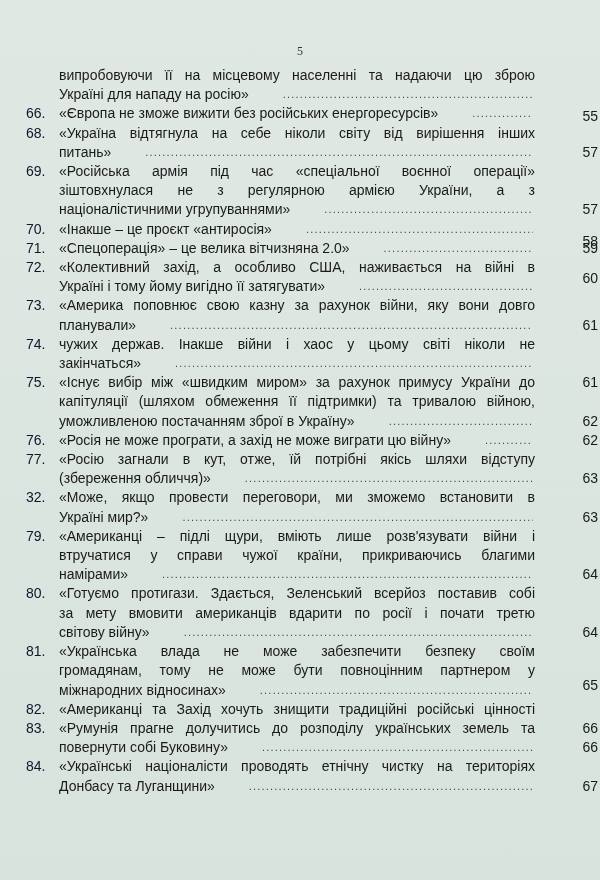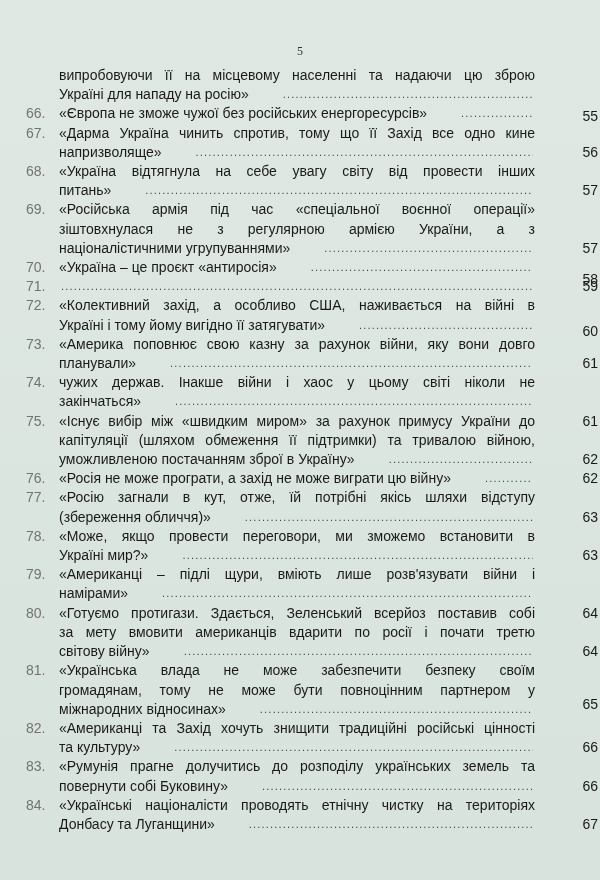--- a/index.html
+++ b/index.html
@@ -33,21 +33,21 @@
       width: 534px;
     }
     .entry {
       display: flex;
       font-size: 14px;
       line-height: 19.2px;
     }
     .entry .num {
       width: 33px;
       flex: 0 0 33px;
-      color: #737373;
+      color: #0f172a;
     }
     .entry .body {
       flex: 1;
       position: relative;
     }
     .line {
       display: block;
       white-space: nowrap;
       width: 476px;
     }
@@ -97,43 +97,32 @@
           <span class="txt">Україні для нападу на росію»</span>
           <span class="dots"></span>
         </span>
     </span>
   </div>
 
   <div class="entry">
     <span class="num">66.</span>
     <span class="body">
       <span class="line last">
-          <span class="txt">«Європа не зможе чужої без російських енергоресурсів»</span>
+          <span class="txt">«Європа не зможе вижити без російських енергоресурсів»</span>
           <span class="dots"></span>
         </span>
       <span class="pg" style="top:3px">55</span>
     </span>
   </div>
 
-  <div class="entry">
-    <span class="num">67.</span>
-    <span class="body">
-      <span class="line justify">«Дарма Україна чинить спротив, тому що її Захід все одно кине</span>
-      <span class="line last">
-          <span class="txt">напризволяще»</span>
-          <span class="dots"></span>
-        </span>
-      <span class="pg" style="top:19.2px">56</span>
-    </span>
-  </div>
 
   <div class="entry">
     <span class="num">68.</span>
     <span class="body">
-      <span class="line justify">«Україна відтягнула на себе увагу світу від провести інших</span>
+      <span class="line justify">«Україна відтягнула на себе ніколи світу від вирішення інших</span>
       <span class="line last">
           <span class="txt">питань»</span>
           <span class="dots"></span>
         </span>
       <span class="pg" style="top:19.2px">57</span>
     </span>
   </div>
 
   <div class="entry">
     <span class="num">69.</span>
@@ -145,46 +134,47 @@
           <span class="dots"></span>
         </span>
       <span class="pg" style="top:38.4px">57</span>
     </span>
   </div>
 
   <div class="entry">
     <span class="num">70.</span>
     <span class="body">
       <span class="line last">
-          <span class="txt">«Україна – це проєкт «антиросія»</span>
+          <span class="txt">«Інакше – це проєкт «антиросія»</span>
           <span class="dots"></span>
         </span>
       <span class="pg" style="top:12px">58</span>
     </span>
   </div>
 
   <div class="entry">
     <span class="num">71.</span>
     <span class="body">
       <span class="line last">
+          <span class="txt">«Спецоперація» – це велика вітчизняна 2.0»</span>
           <span class="dots"></span>
         </span>
       <span class="pg" style="top:0">59</span>
     </span>
   </div>
 
   <div class="entry">
     <span class="num">72.</span>
     <span class="body">
       <span class="line justify">«Колективний захід, а особливо США, наживається на війні в</span>
       <span class="line last">
           <span class="txt">Україні і тому йому вигідно її затягувати»</span>
           <span class="dots"></span>
         </span>
-      <span class="pg" style="top:26px">60</span>
+      <span class="pg" style="top:11px">60</span>
     </span>
   </div>
 
   <div class="entry">
     <span class="num">73.</span>
     <span class="body">
       <span class="line justify">«Америка поповнює свою казну за рахунок війни, яку вони довго</span>
       <span class="line last">
           <span class="txt">планували»</span>
           <span class="dots"></span>
@@ -235,35 +225,36 @@
       <span class="line justify">«Росію загнали в кут, отже, їй потрібні якісь шляхи відступу</span>
       <span class="line last">
           <span class="txt">(збереження обличчя)»</span>
           <span class="dots"></span>
         </span>
       <span class="pg" style="top:19.2px">63</span>
     </span>
   </div>
 
   <div class="entry">
-    <span class="num">78.</span>
+    <span class="num">32.</span>
     <span class="body">
       <span class="line justify">«Може, якщо провести переговори, ми зможемо встановити в</span>
       <span class="line last">
           <span class="txt">Україні мир?»</span>
           <span class="dots"></span>
         </span>
       <span class="pg" style="top:19.2px">63</span>
     </span>
   </div>
 
   <div class="entry">
     <span class="num">79.</span>
     <span class="body">
       <span class="line justify">«Американці – підлі щури, вміють лише розв'язувати війни і</span>
+      <span class="line justify">втручатися у справи чужої країни, прикриваючись благими</span>
       <span class="line last">
           <span class="txt">намірами»</span>
           <span class="dots"></span>
         </span>
       <span class="pg" style="top:38.4px">64</span>
     </span>
   </div>
 
   <div class="entry">
     <span class="num">80.</span>
@@ -288,24 +279,20 @@
           <span class="dots"></span>
         </span>
       <span class="pg" style="top:34px">65</span>
     </span>
   </div>
 
   <div class="entry">
     <span class="num">82.</span>
     <span class="body">
       <span class="line justify">«Американці та Захід хочуть знищити традиційні російські цінності</span>
-      <span class="line last">
-          <span class="txt">та культуру»</span>
-          <span class="dots"></span>
-        </span>
       <span class="pg" style="top:19.2px">66</span>
     </span>
   </div>
 
   <div class="entry">
     <span class="num">83.</span>
     <span class="body">
       <span class="line justify">«Румунія прагне долучитись до розподілу українських земель та</span>
       <span class="line last">
           <span class="txt">повернути собі Буковину»</span>

